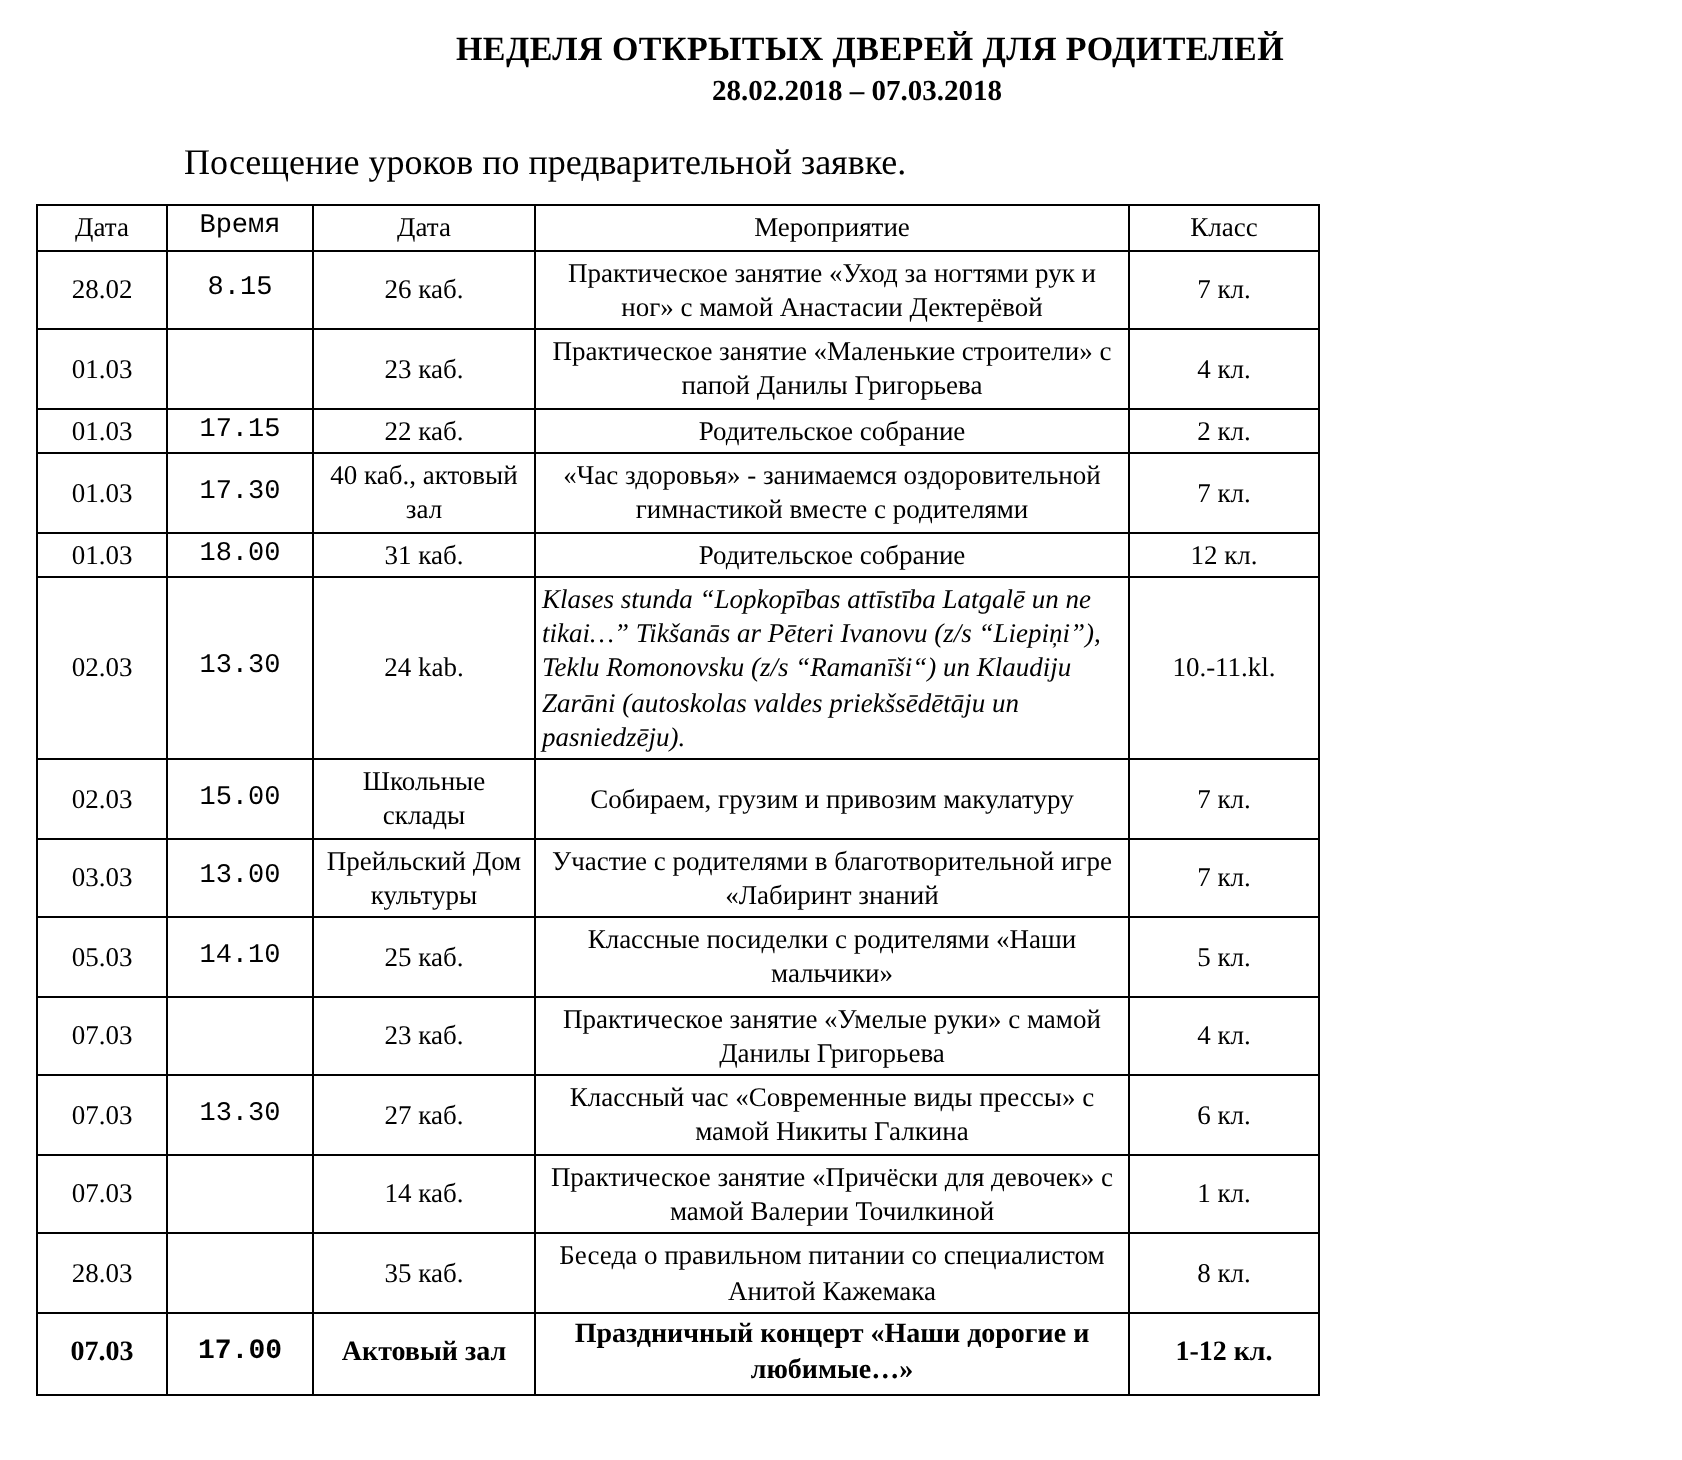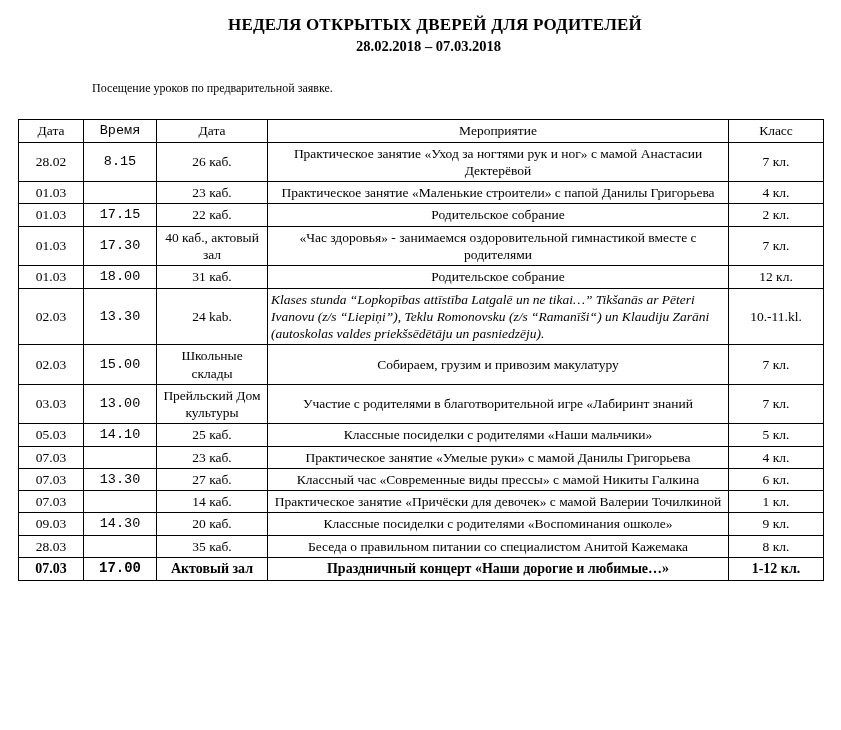--- a/index.html
+++ b/index.html
@@ -33,29 +33,29 @@
   }
   .subtitle {
     text-align: center;
     font-weight: bold;
     font-size: 14.5px;
     margin-top: 2px;
     line-height: 1.25;
     padding-left: 16px;
   }
   .intro {
-    font-size: 12px;
-    margin-top: 26px;
+    font-size: 18px;
+    margin-top: 16px;
     margin-left: 92px;
   }
   table.schedule {
     border-collapse: collapse;
-    margin-top: 23px;
+    margin-top: 10px;
     margin-left: 18px;
-    width: 806px;
+    width: 642px;
     table-layout: fixed;
   }
   table.schedule th,
   table.schedule td {
     border: 1px solid #000000;
     font-size: 13.5px;
     padding: 2px 3px;
     vertical-align: middle;
     line-height: 1.28;
   }
@@ -172,27 +172,20 @@
           <td class="c-class">6 кл.</td>
         </tr>
         <tr>
           <td class="c-date">07.03</td>
           <td class="c-time"></td>
           <td class="c-place">14 каб.</td>
           <td class="c-event">Практическое занятие «Причёски для девочек» с мамой Валерии Точилкиной</td>
           <td class="c-class">1 кл.</td>
         </tr>
         <tr>
-          <td class="c-date">09.03</td>
-          <td class="c-time">14.30</td>
-          <td class="c-place">20 каб.</td>
-          <td class="c-event">Классные посиделки с родителями «Воспоминания ошколе»</td>
-          <td class="c-class">9 кл.</td>
-        </tr>
-        <tr>
           <td class="c-date">28.03</td>
           <td class="c-time"></td>
           <td class="c-place">35 каб.</td>
           <td class="c-event">Беседа о правильном питании со специалистом Анитой Кажемака</td>
           <td class="c-class">8 кл.</td>
         </tr>
         <tr class="last">
           <td class="c-date">07.03</td>
           <td class="c-time">17.00</td>
           <td class="c-place">Актовый зал</td>

